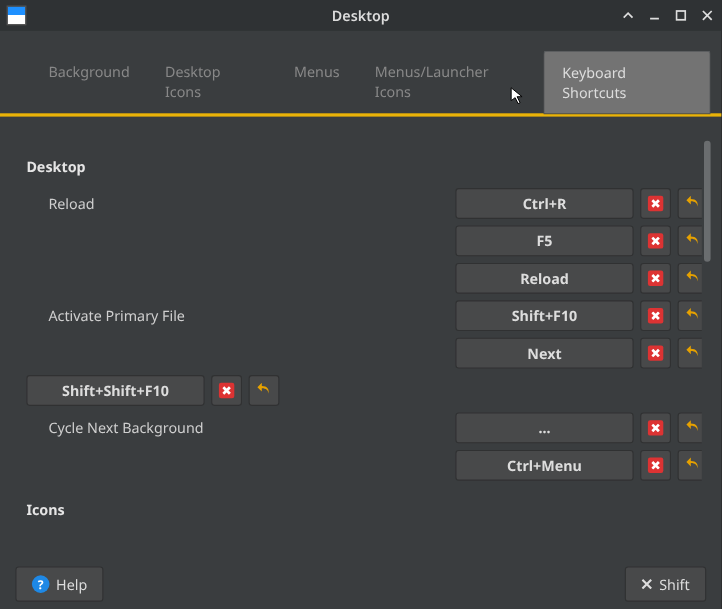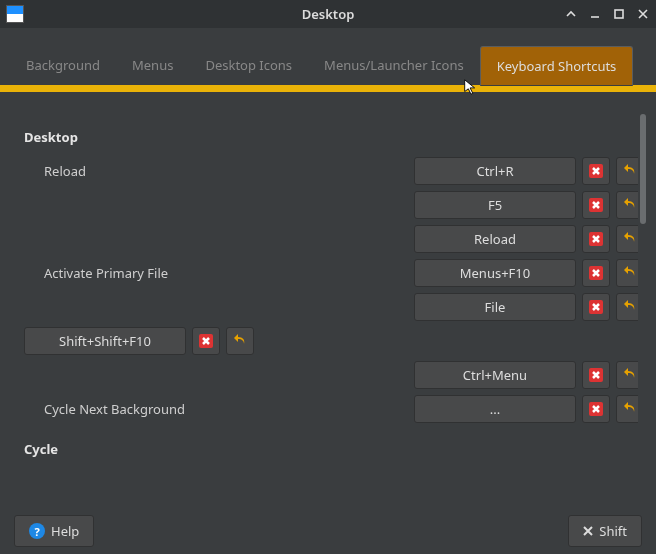--- a/index.html
+++ b/index.html
@@ -56,34 +56,34 @@
     display: flex; align-items: center; justify-content: center;
     color: #ddd;
     cursor: pointer;
     font-size: 12px;
     line-height: 1;
   }
   .win-btn svg { width: 10px; height: 10px; stroke: #ddd; stroke-width: 1.6; fill: none; }
   
   .tabbar {
     display: flex;
-    padding: 6px 10px 0 10px;
+    padding: 6px 10px 0 28px;
     gap: 0;
-    border-bottom: 7px solid #eab308;
+    border-bottom: 3px solid #eab308;
     position: relative;
   }
   .tab {
     padding: 10px 16px;
     color: #888;
     cursor: pointer;
     border-radius: 3px 3px 0 0;
   }
   .tab.active {
     color: #ddd;
-    background: #a16207;
+    background: #737373;
     border: 1px solid #5a5d5f;
     border-bottom: 1px solid #3a3d3f;
     position: relative;
     z-index: 2;
     margin-bottom: -1px;
   }
   .cursor {
     position: absolute;
     left: 462px;
     top: 38px;
@@ -131,20 +131,21 @@
     flex: 0 0 370px;
     padding-left: 20px;
     color: #cfcfcf;
     display: flex;
     align-items: center;
   }
   .row-actions {
     display: flex;
     align-items: flex-end;
     gap: 6px;
+    font-weight: bold;
   }
   .shortcut-btn {
     width: 160px;
     height: 26px;
     background: #48494a;
     border: 1px solid #303132;
     border-radius: 3px;
     display: flex;
     align-items: center;
     justify-content: center;
@@ -227,22 +228,22 @@
       <div class="win-btn">
         <svg viewBox="0 0 10 10">
             <path d="M1 1 L9 9 M9 1 L1 9"></path>
           </svg>
       </div>
     </div>
   </div>
 
   <div class="tabbar">
     <div class="tab">Background</div>
+    <div class="tab">Desktop Icons</div>
     <div class="tab">Menus</div>
-    <div class="tab">Desktop Icons</div>
     <div class="tab">Menus/Launcher Icons</div>
     <div class="tab active">Keyboard Shortcuts</div>
     <div class="cursor">
       <svg viewBox="0 0 20 20">
           <path d="M3 2 L3 15 L7 12 L10 18 L12 17 L9 11 L14 11 Z" fill="#fff" stroke="#000" stroke-width="1"></path>
         </svg>
     </div>
   </div>
 
   <div class="content-wrapper">
@@ -301,39 +302,39 @@
               <span class="undo-icon"><svg viewBox="0 0 16 16">
                   <path d="M6 3 L2 7 L6 11 L6 8 C10 8 12 10 12 13 C13 9 11 6 6 6 Z"></path>
                 </svg></span>
             </div>
         </div>
       </div>
 
       <div class="row">
         <div class="row-label">Activate Primary File</div>
         <div class="row-actions">
-          <div class="shortcut-btn">Menus+F10</div>
+          <div class="shortcut-btn">Shift+F10</div>
           <div class="icon-btn">
               <span class="del-icon">
                 <svg viewBox="0 0 8 8">
                   <path d="M1 1 L7 7 M7 1 L1 7" fill="none"></path>
                 </svg>
               </span>
             </div>
           <div class="icon-btn">
               <span class="undo-icon"><svg viewBox="0 0 16 16">
                   <path d="M6 3 L2 7 L6 11 L6 8 C10 8 12 10 12 13 C13 9 11 6 6 6 Z"></path>
                 </svg></span>
             </div>
         </div>
       </div>
       <div class="row">
         <div class="row-label"></div>
         <div class="row-actions">
-          <div class="shortcut-btn">File</div>
+          <div class="shortcut-btn">Next</div>
           <div class="icon-btn">
               <span class="del-icon">
                 <svg viewBox="0 0 8 8">
                   <path d="M1 1 L7 7 M7 1 L1 7" fill="none"></path>
                 </svg>
               </span>
             </div>
           <div class="icon-btn">
               <span class="undo-icon"><svg viewBox="0 0 16 16">
                   <path d="M6 3 L2 7 L6 11 L6 8 C10 8 12 10 12 13 C13 9 11 6 6 6 Z"></path>
@@ -353,58 +354,58 @@
               </span>
             </div>
           <div class="icon-btn">
               <span class="undo-icon"><svg viewBox="0 0 16 16">
                   <path d="M6 3 L2 7 L6 11 L6 8 C10 8 12 10 12 13 C13 9 11 6 6 6 Z"></path>
                 </svg></span>
             </div>
         </div>
       </div>
       <div class="row">
+        <div class="row-label">Cycle Next Background</div>
+        <div class="row-actions">
+          <div class="shortcut-btn">...</div>
+          <div class="icon-btn">
+              <span class="del-icon">
+                <svg viewBox="0 0 8 8">
+                  <path d="M1 1 L7 7 M7 1 L1 7" fill="none"></path>
+                </svg>
+              </span>
+            </div>
+          <div class="icon-btn">
+              <span class="undo-icon"><svg viewBox="0 0 16 16">
+                  <path d="M6 3 L2 7 L6 11 L6 8 C10 8 12 10 12 13 C13 9 11 6 6 6 Z"></path>
+                </svg></span>
+            </div>
+        </div>
+      </div>
+
+      <div class="row">
         <div class="row-label"></div>
         <div class="row-actions">
           <div class="shortcut-btn">Ctrl+Menu</div>
           <div class="icon-btn">
               <span class="del-icon">
                 <svg viewBox="0 0 8 8">
                   <path d="M1 1 L7 7 M7 1 L1 7" fill="none"></path>
                 </svg>
               </span>
             </div>
           <div class="icon-btn">
               <span class="undo-icon"><svg viewBox="0 0 16 16">
                   <path d="M6 3 L2 7 L6 11 L6 8 C10 8 12 10 12 13 C13 9 11 6 6 6 Z"></path>
                 </svg></span>
             </div>
         </div>
       </div>
 
-      <div class="row">
-        <div class="row-label">Cycle Next Background</div>
-        <div class="row-actions">
-          <div class="shortcut-btn">...</div>
-          <div class="icon-btn">
-              <span class="del-icon">
-                <svg viewBox="0 0 8 8">
-                  <path d="M1 1 L7 7 M7 1 L1 7" fill="none"></path>
-                </svg>
-              </span>
-            </div>
-          <div class="icon-btn">
-              <span class="undo-icon"><svg viewBox="0 0 16 16">
-                  <path d="M6 3 L2 7 L6 11 L6 8 C10 8 12 10 12 13 C13 9 11 6 6 6 Z"></path>
-                </svg></span>
-            </div>
-        </div>
-      </div>
-
-      <div class="section-header">Cycle</div>
+      <div class="section-header">Icons</div>
 
       <div class="row">
       </div>
       <div class="row">
         <div class="row-label"></div>
         <div class="row-actions">
           <div class="shortcut-btn">KP Space</div>
           <div class="icon-btn">
               <span class="del-icon">
                 <svg viewBox="0 0 8 8">

